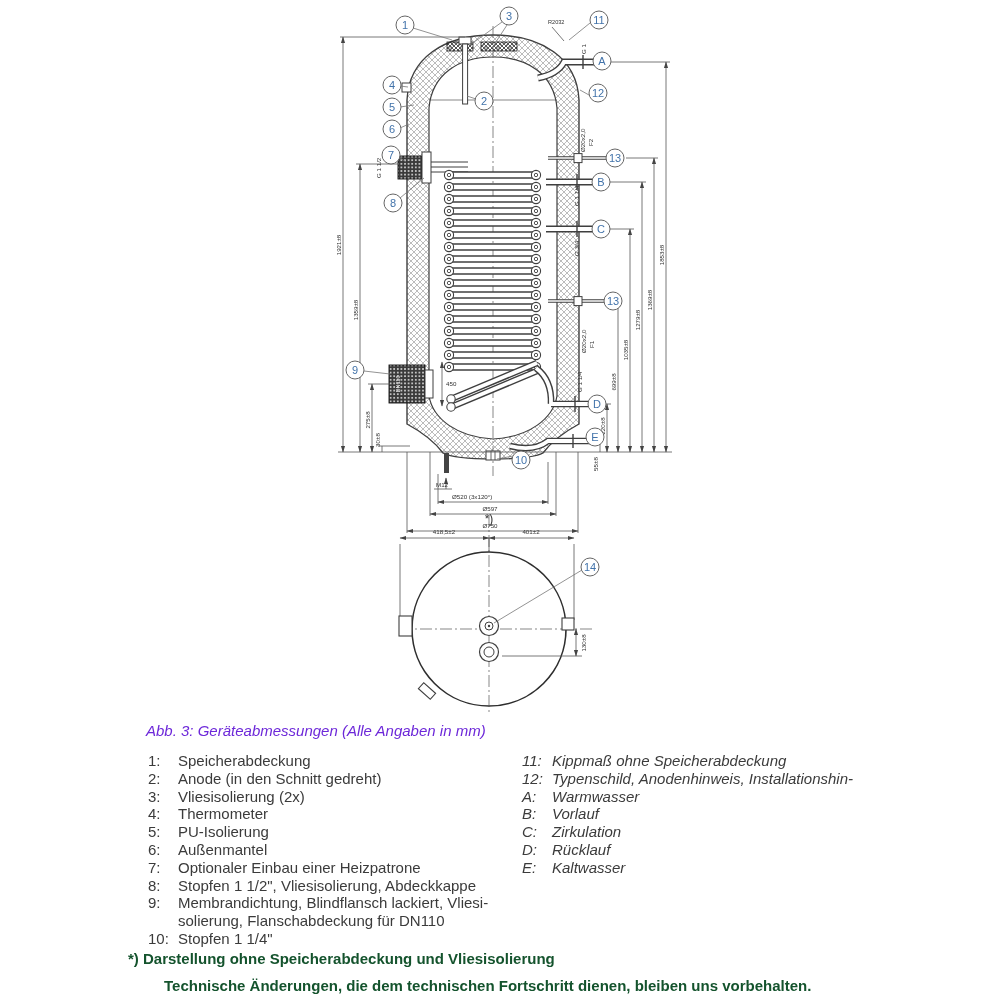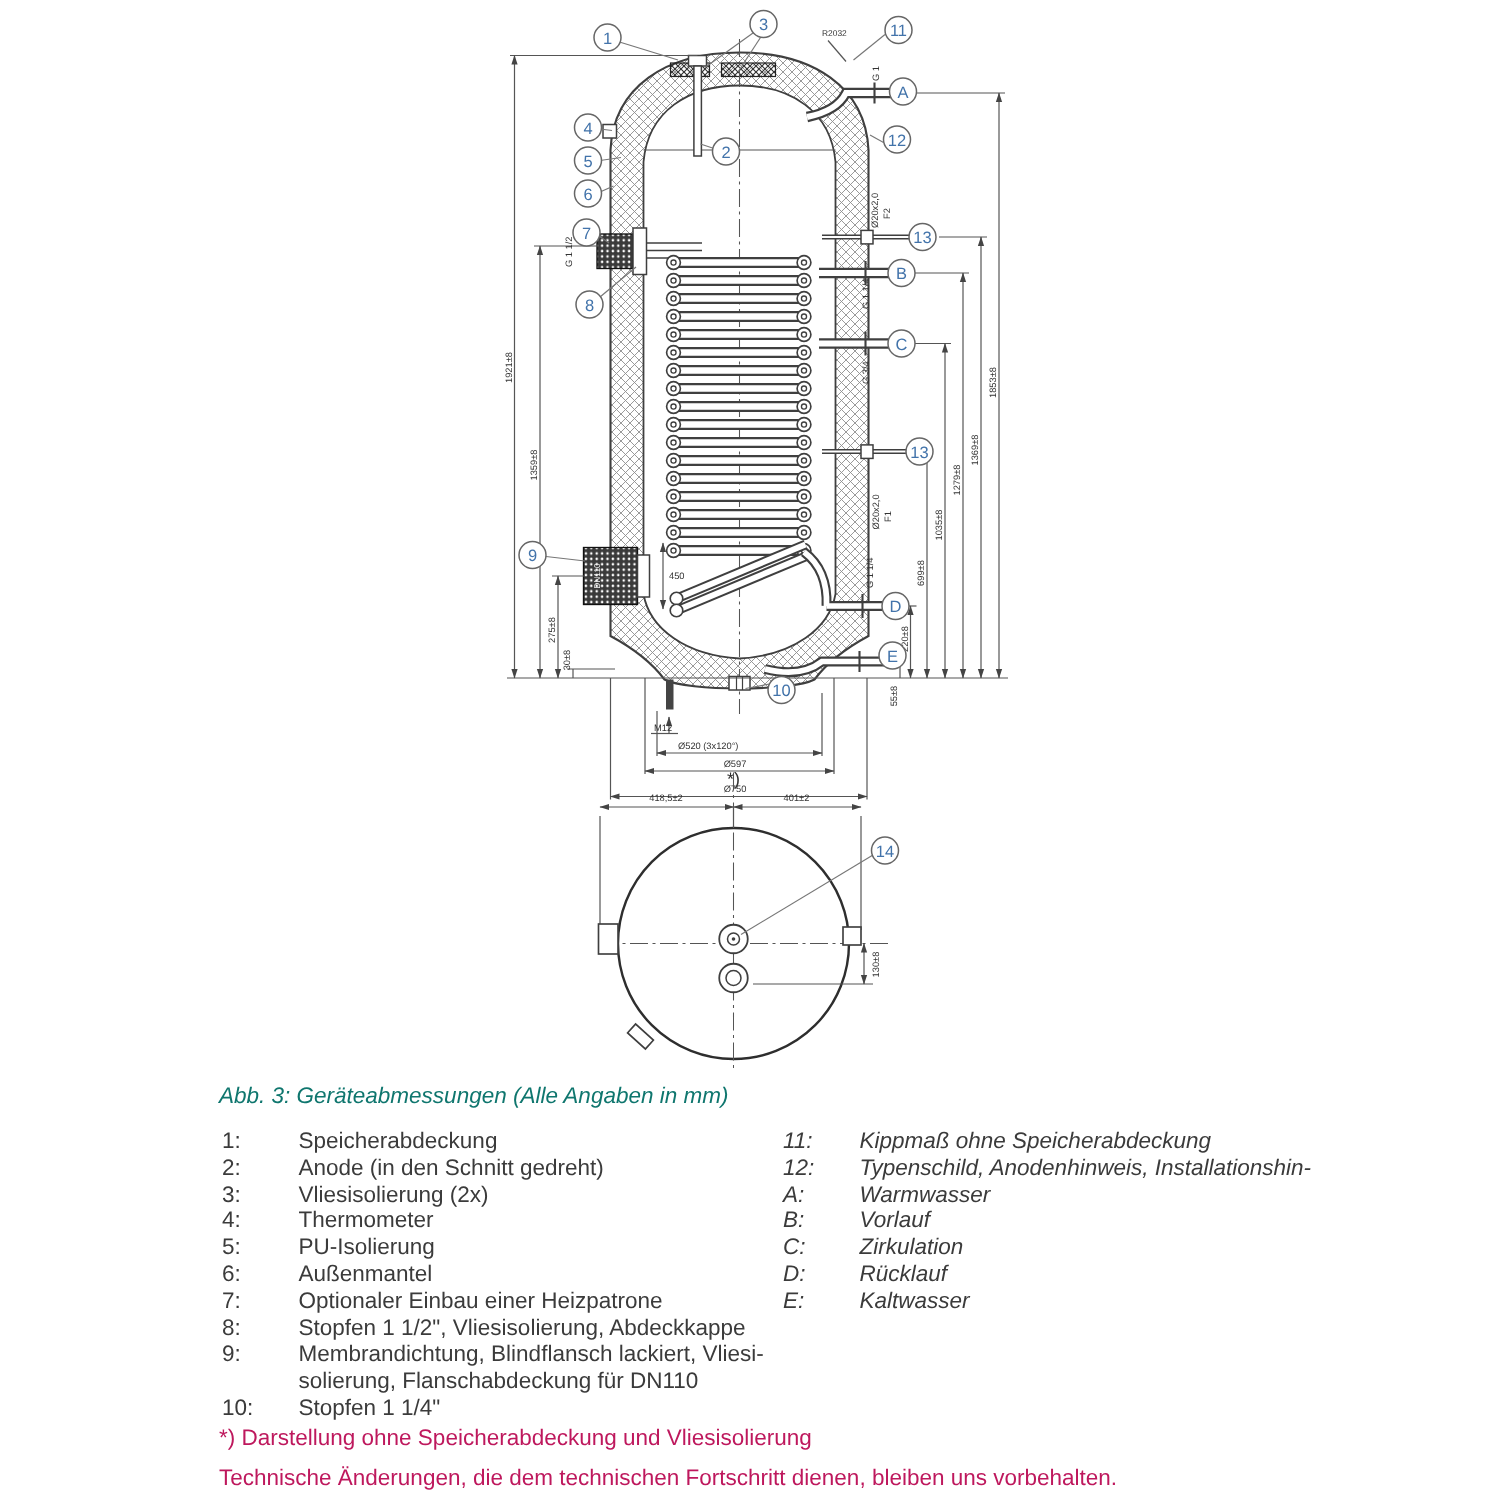--- a/index.html
+++ b/index.html
@@ -1,26 +1,26 @@
 <!DOCTYPE html>
 <html><head>
 <meta charset="utf-8">
 <style>
   html,body{margin:0;padding:0;background:#fff;}
   body{width:1000px;height:1000px;position:relative;font-family:"Liberation Sans",sans-serif;color:#3b3b3b;overflow:hidden;}
   .drawing{position:absolute;left:0;top:0;}
-  .caption{position:absolute;left:146px;top:722px;font-size:15px;font-style:italic;color:#0f766e;}
+  .caption{position:absolute;left:146px;top:722px;font-size:15px;font-style:italic;color:#6d28d9;}
   .legend{position:absolute;top:752px;font-size:15px;line-height:17.8px;color:#3b3b3b;}
   .legend.left{left:148px;width:374px;}
   .legend.right{left:522px;width:380px;font-style:italic;}
   .lrow{display:flex;}
   .ln{flex:0 0 30px;}
-  .lt{flex:1;margin-left:21px;}
-  .foot{position:absolute;left:146px;font-size:15px;color:#be185d;}
-  .f1{top:950px;} .f2{top:977px;}
+  .lt{flex:1;}
+  .foot{position:absolute;left:128px;font-size:15px;color:#14532d;font-weight:bold;}
+  .f1{top:950px;} .f2{top:977px;margin-left:36px;}
   
   text{font-family:"Liberation Sans",sans-serif;}
   .co{fill:#4273aa;font-size:11px;text-anchor:middle;}
   .dim{fill:#333;font-size:6.2px;}
   .dimm{fill:#333;font-size:6.2px;text-anchor:middle;}
   .big{fill:#333;font-size:12px;text-anchor:middle;}
   .wh{fill:#f2f2f2;font-size:5.6px;text-anchor:middle;}
 </style>
 </head>
 <body>

